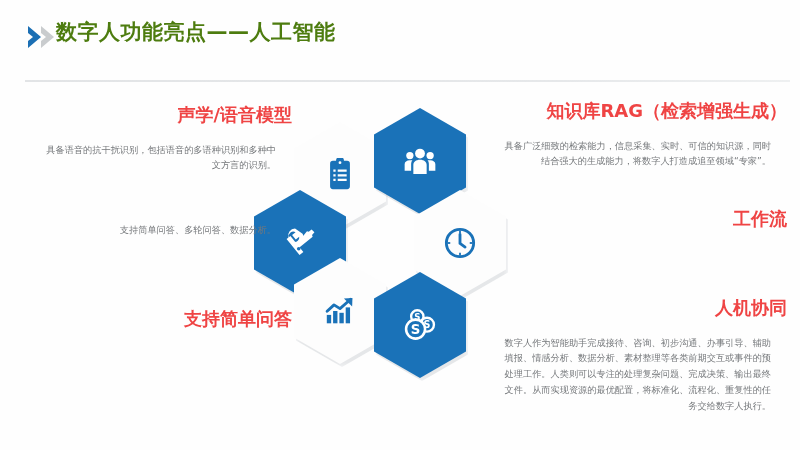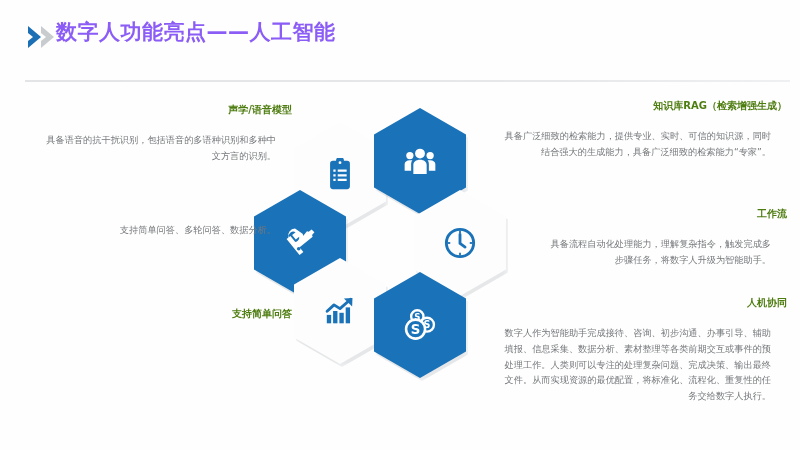--- a/index.html
+++ b/index.html
@@ -10,21 +10,21 @@
     position:relative;
     -webkit-font-smoothing:antialiased;
   }
   #slide{position:absolute;inset:0;background:#fefefe;}
 
   
   #header{position:absolute;left:0;top:18px;width:800px;height:44px;}
   .chev-wrap{position:absolute;left:26px;top:6px;width:42px;height:26px;}
   #page-title{
     position:absolute;left:56px;top:0px;
-    font-size:21px;font-weight:bold;color:#8b5cf6;
+    font-size:21px;font-weight:bold;color:#4d7c0f;
     letter-spacing:.5px;white-space:nowrap;
     font-family:"DejaVu Sans","Liberation Sans",sans-serif;
   }
   #header-rule{
     position:absolute;left:25px;top:62px;width:765px;height:2px;
     background:linear-gradient(to right,#e2e4e6 0%,#e6e8ea 70%,#eef0f1 100%);
   }
 
   
   #hexes{position:absolute;left:288px;top:108px;width:215px;height:250px;}
@@ -47,21 +47,21 @@
   .h-clipboard{left:6px;  top:14px;}
   .h-people   {left:86px; top:0px;}
   .h-tools    {left:-34px;top:82px;}
   .h-clock    {left:126px;top:82px;}
   .h-chart    {left:6px;  top:150px;}
   .h-money    {left:86px; top:164px;}
 
   
   .block{position:absolute;}
   .b-title{
-    font-size:10px;font-weight:bold;color:#4d7c0f;
+    font-size:18px;font-weight:bold;color:#ef4444;
     font-family:"DejaVu Sans","Liberation Sans",sans-serif;
     margin:0 0 7px 0;line-height:1.2;white-space:nowrap;
   }
   .b-body{
     font-size:9.2px;color:#75787b;line-height:1.72;
     font-family:"DejaVu Sans","Liberation Sans",sans-serif;
     margin:16px;
   }
   .left{text-align:right;}
   .right{text-align:right;}
@@ -166,26 +166,25 @@
   <div class="block left" id="blk-qa">
     <p class="b-body">支持简单问答、多轮问答、数据分析。</p>
   </div>
 
   <div class="block left" id="blk-semantic">
     <p class="b-title">支持简单问答</p>
   </div>
 
   <div class="block right" id="blk-rag">
     <p class="b-title">知识库RAG（检索增强生成）</p>
-    <p class="b-body">具备广泛细致的检索能力，提供专业、实时、可信的知识源，同时结合强大的生成能力，具备广泛细致的检索能力“专家”。</p>
+    <p class="b-body">具备广泛细致的检索能力，信息采集、实时、可信的知识源，同时结合强大的生成能力，将数字人打造成追至领域“专家”。</p>
   </div>
 
   <div class="block right" id="blk-workflow">
     <p class="b-title">工作流</p>
-    <p class="b-body">具备流程自动化处理能力，理解复杂指令，触发完成多步骤任务，将数字人升级为智能助手。</p>
   </div>
 
   <div class="block right" id="blk-collab">
     <p class="b-title">人机协同</p>
-    <p class="b-body">数字人作为智能助手完成接待、咨询、初步沟通、办事引导、辅助填报、信息采集、数据分析、素材整理等各类前期交互或事件的预处理工作。人类则可以专注的处理复杂问题、完成决策、输出最终文件。从而实现资源的最优配置，将标准化、流程化、重复性的任务交给数字人执行。</p>
+    <p class="b-body">数字人作为智能助手完成接待、咨询、初步沟通、办事引导、辅助填报、情感分析、数据分析、素材整理等各类前期交互或事件的预处理工作。人类则可以专注的处理复杂问题、完成决策、输出最终文件。从而实现资源的最优配置，将标准化、流程化、重复性的任务交给数字人执行。</p>
   </div>
 
 </div>
 
 </body></html>

